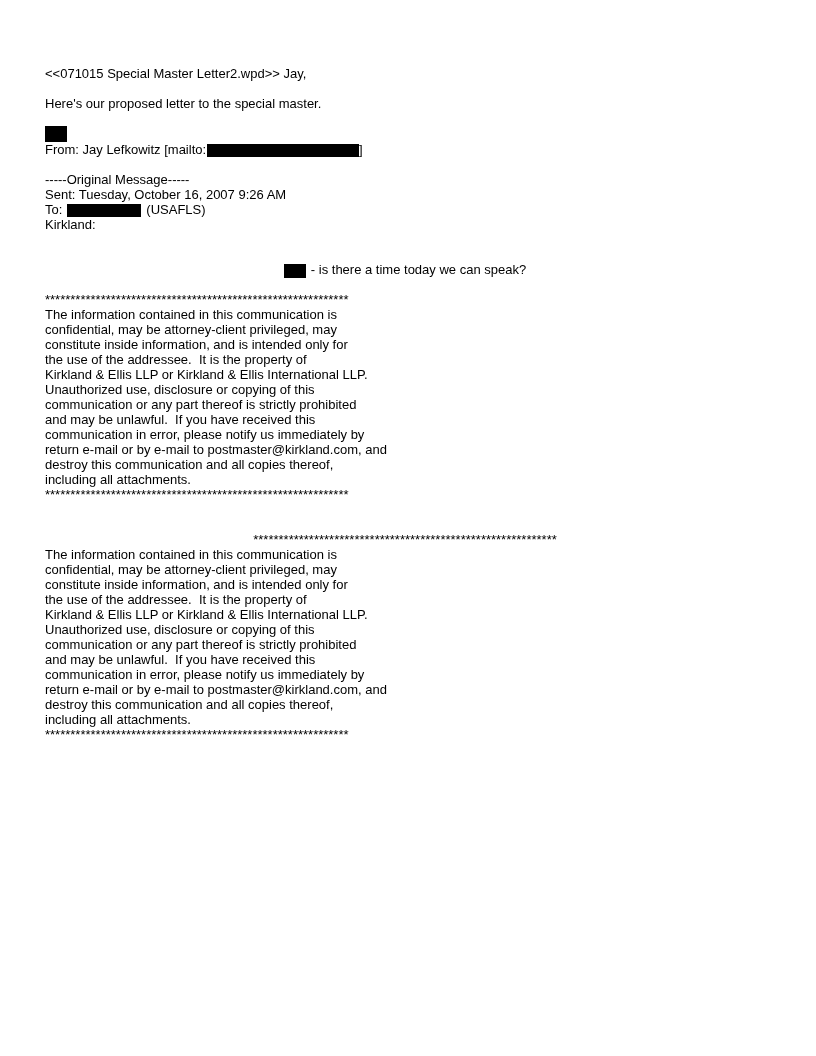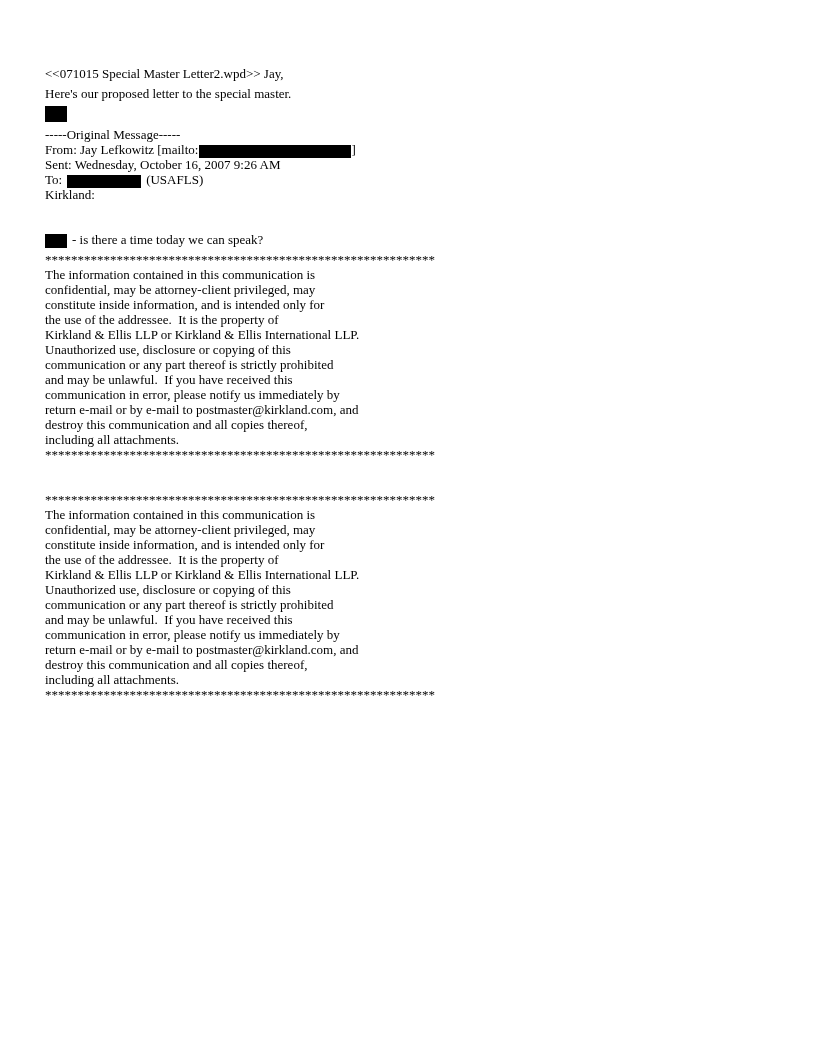--- a/index.html
+++ b/index.html
@@ -6,37 +6,37 @@
     margin: 0;
     padding: 0;
     background: #ffffff;
   }
   .page {
     position: relative;
     width: 816px;
     height: 1056px;
     background: #ffffff;
     overflow: hidden;
-    font-family: Liberation Serif, serif;
+    font-family: Liberation Sans, sans-serif;
     font-size: 13px;
     color: #000000;
   }
   .content {
     position: absolute;
     left: 45px;
     top: 66px;
     width: 720px;
   }
   .line {
     height: 15px;
     line-height: 15px;
     white-space: pre;
   }
-  .gap1 { margin-top: 5px; }   
-  .gap2 { margin-top: 30px; }   
+  .gap1 { margin-top: 15px; }   
+  .gap2 { margin-top: 30px; text-align: center; }   
   .redaction {
     display: inline-block;
     background: #000000;
     vertical-align: middle;
   }
   .r-block {          
     width: 22px;
     height: 16px;
     vertical-align: top;
   }
@@ -69,25 +69,25 @@
 
 <div class="page">
   <div class="content">
 
     <div class="line">&lt;&lt;071015 Special Master Letter2.wpd&gt;&gt; Jay,</div>
 
     <div class="line gap1">Here's our proposed letter to the special master.</div>
 
     <div class="line r-line-block gap1"><span class="redaction r-block"></span></div>
 
+    <div class="line"><span>From: Jay Lefkowitz [mailto:</span><span class="redaction r-mailto"></span><span>]</span></div>
+
     <div class="line gap1">-----Original Message-----</div>
 
-    <div class="line"><span>From: Jay Lefkowitz [mailto:</span><span class="redaction r-mailto"></span><span>]</span></div>
-
-    <div class="line">Sent: Wednesday, October 16, 2007 9:26 AM</div>
+    <div class="line">Sent: Tuesday, October 16, 2007 9:26 AM</div>
 
     <div class="line"><span style="white-space: pre; margin-top: 15px;">To:</span><span class="redaction r-to"></span><span>(USAFLS)</span></div>
 
     <div class="line">Kirkland:</div>
 
     <div class="line gap2"><span class="redaction r-q"></span><span>- is there a time today we can speak?</span></div>
 
 
     <div class="line asterisks gap1">************************************************************</div>
     <div class="line">The information contained in this communication is</div>

